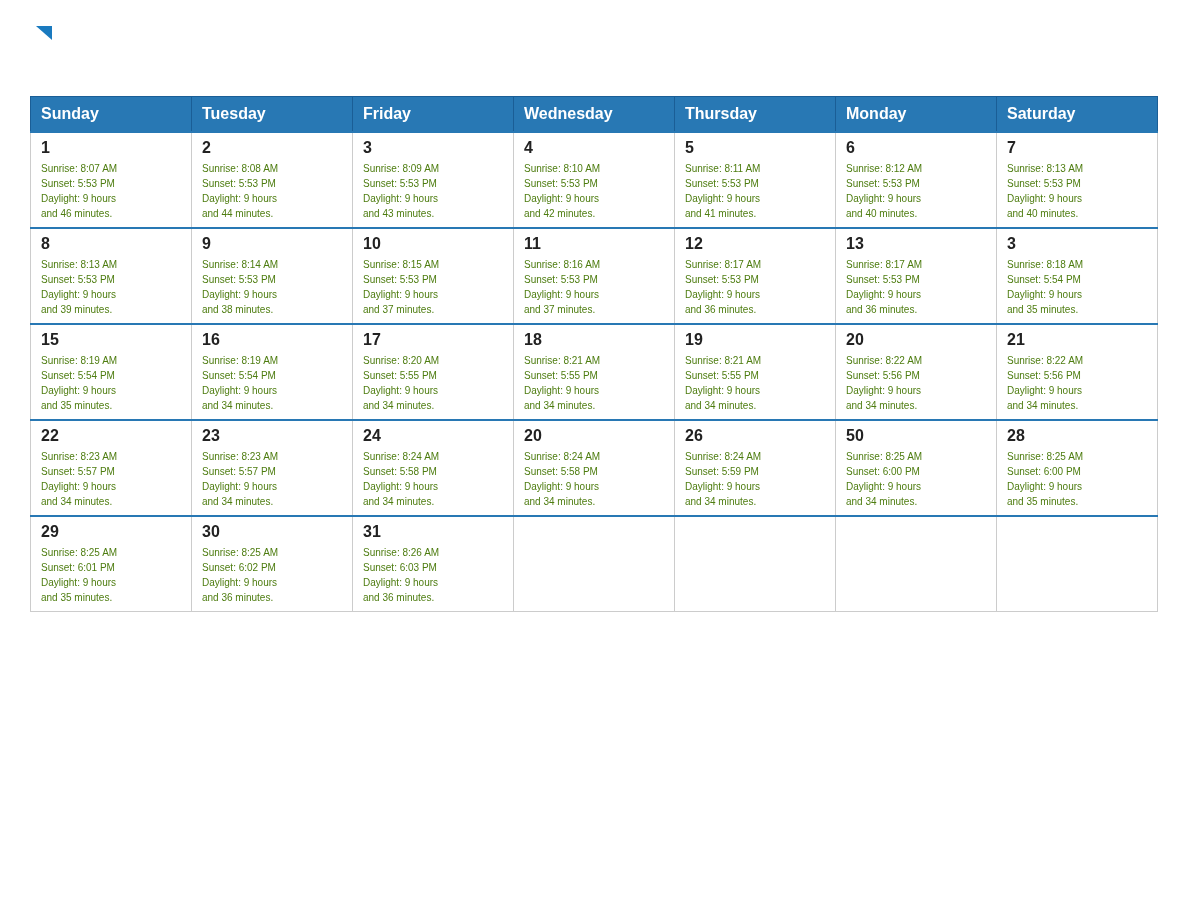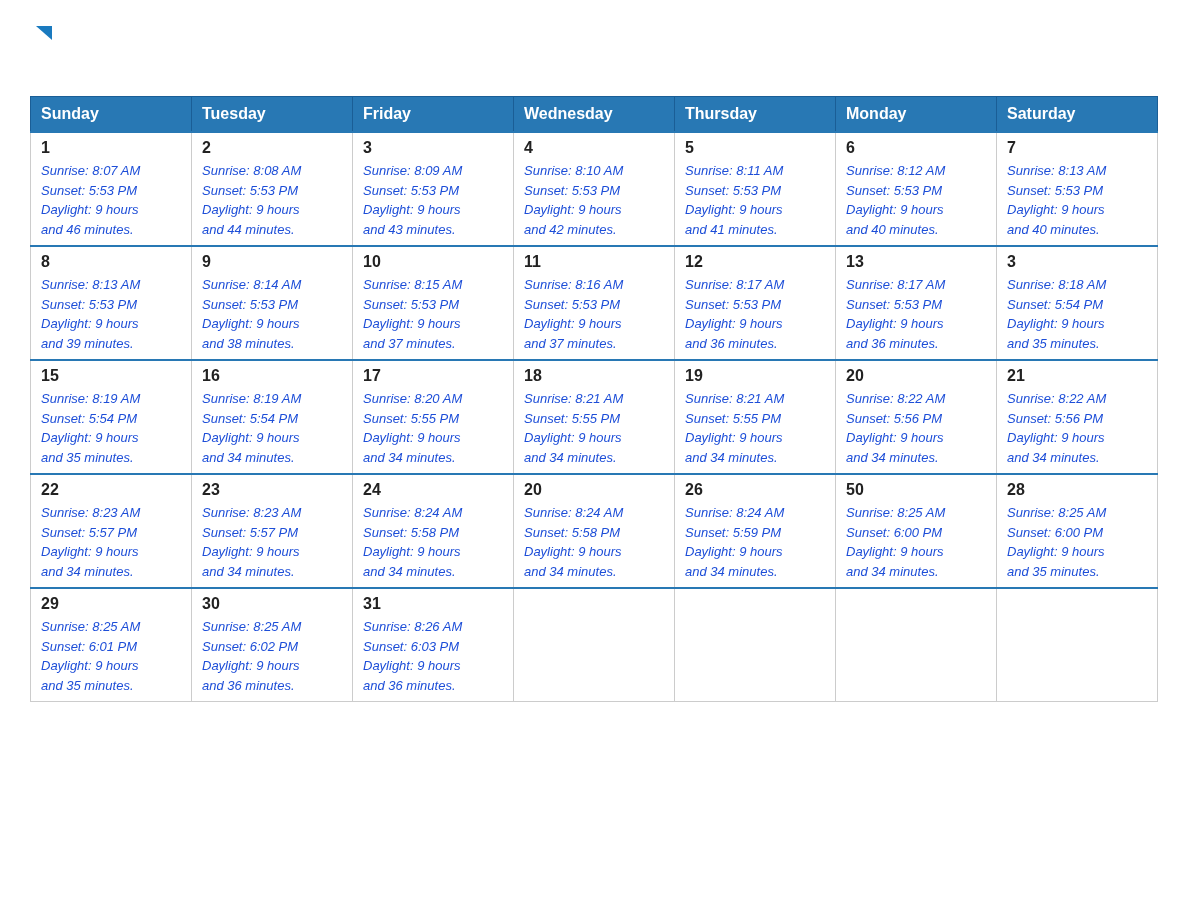--- a/index.html
+++ b/index.html
@@ -70,24 +70,23 @@
       color: #222;
       min-height: 90px;
       width: 14.28%;
     }
     .day-number {
       font-size: 16px;
       font-weight: bold;
       margin-bottom: 4px;
     }
     .day-info {
-      font-size: 13px;
+      font-size: 10px;
       line-height: 1.5;
-      color: #1d4ed8;
-      font-style: italic;
+      color: #4d7c0f;
     }
     .empty-cell {
       background: #fff;
     }
     .week-row td {
       border-top: 2px solid #2878b4;
     }
   </style>
 </head>
 <body>

